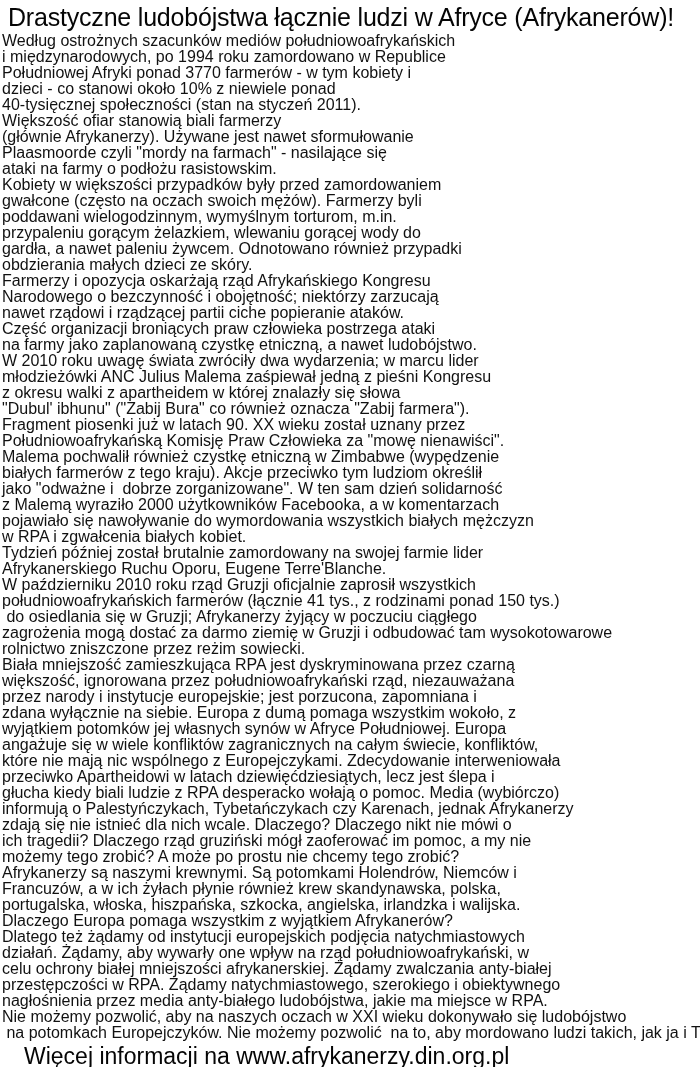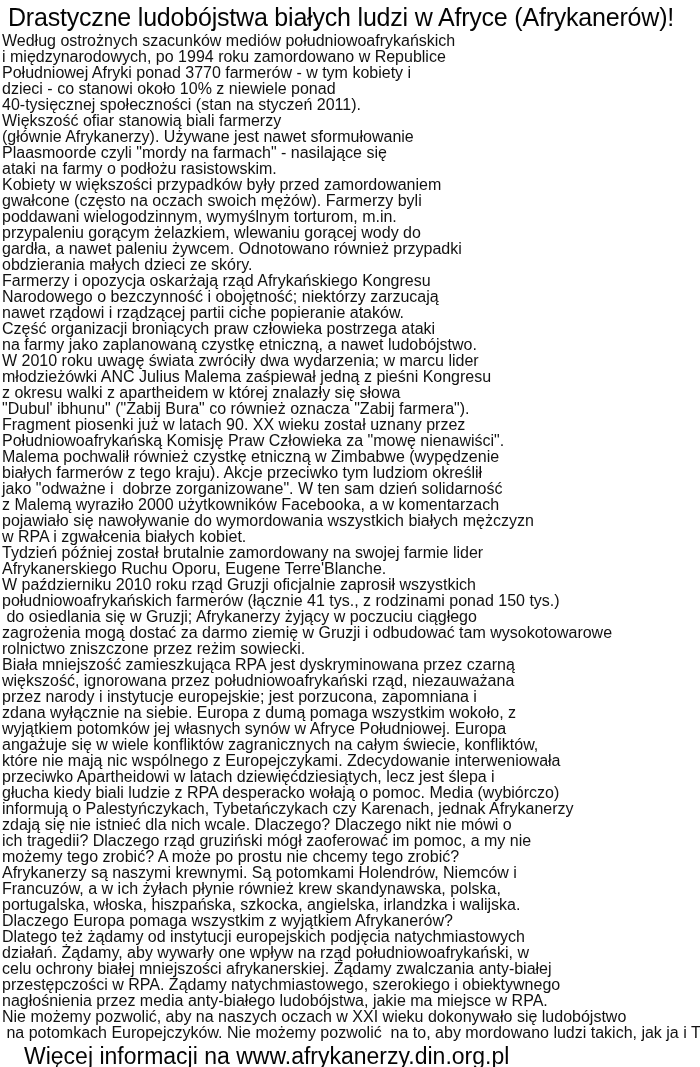--- a/index.html
+++ b/index.html
@@ -39,21 +39,21 @@
     line-height: 27px;
     font-weight: 400;
     color: #050505;
     white-space: nowrap;
   }
 </style>
 </head>
 <body>
 
 <div class="page">
-  <h1 class="doc-title">Drastyczne ludobójstwa białych ludzi w Afryce (Afrykanerów)!</h1>
+  <h1 class="doc-title">Drastyczne ludobójstwa łącznie ludzi w Afryce (Afrykanerów)!</h1>
 
   <div class="doc-body">Według ostrożnych szacunków mediów południowoafrykańskich
 i międzynarodowych, po 1994 roku zamordowano w Republice
 Południowej Afryki ponad 3770 farmerów - w tym kobiety i
 dzieci - co stanowi około 10% z niewiele ponad
 40-tysięcznej społeczności (stan na styczeń 2011).
 Większość ofiar stanowią biali farmerzy
 (głównie Afrykanerzy). Używane jest nawet sformułowanie
 Plaasmoorde czyli "mordy na farmach" - nasilające się
 ataki na farmy o podłożu rasistowskim.

